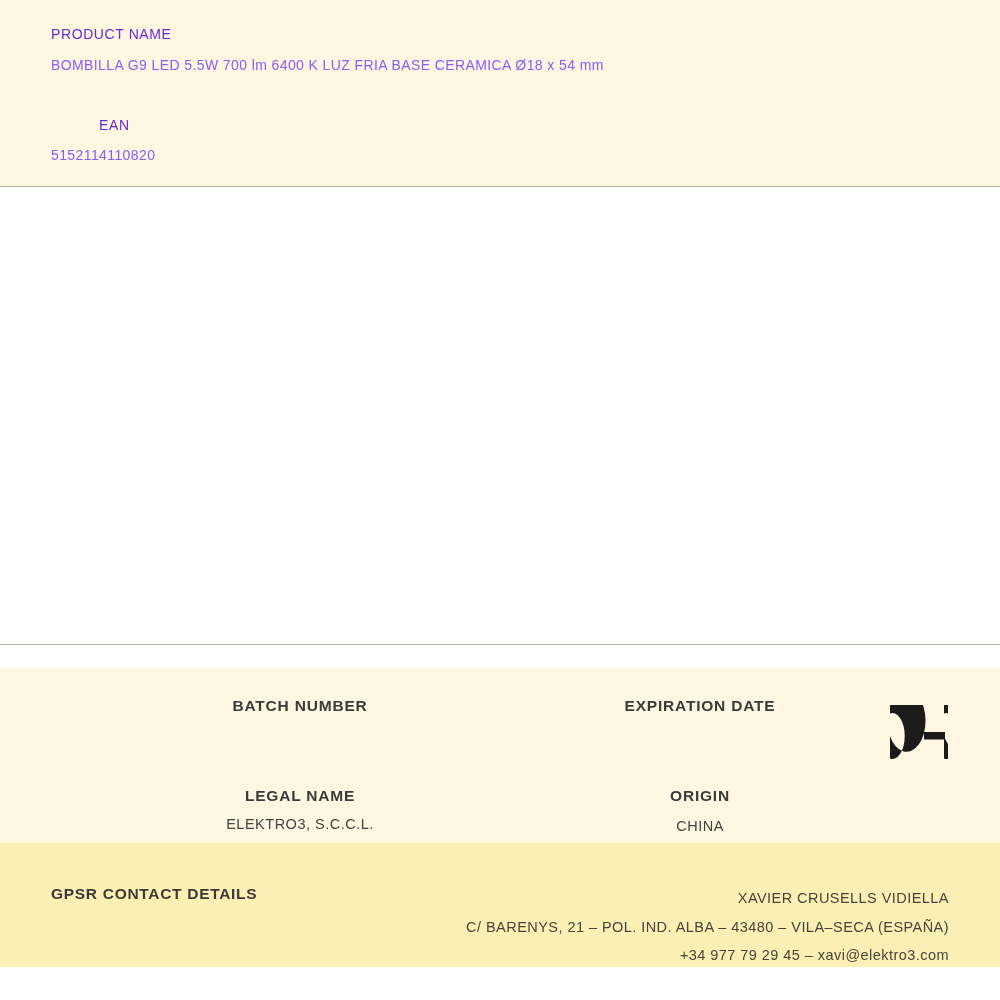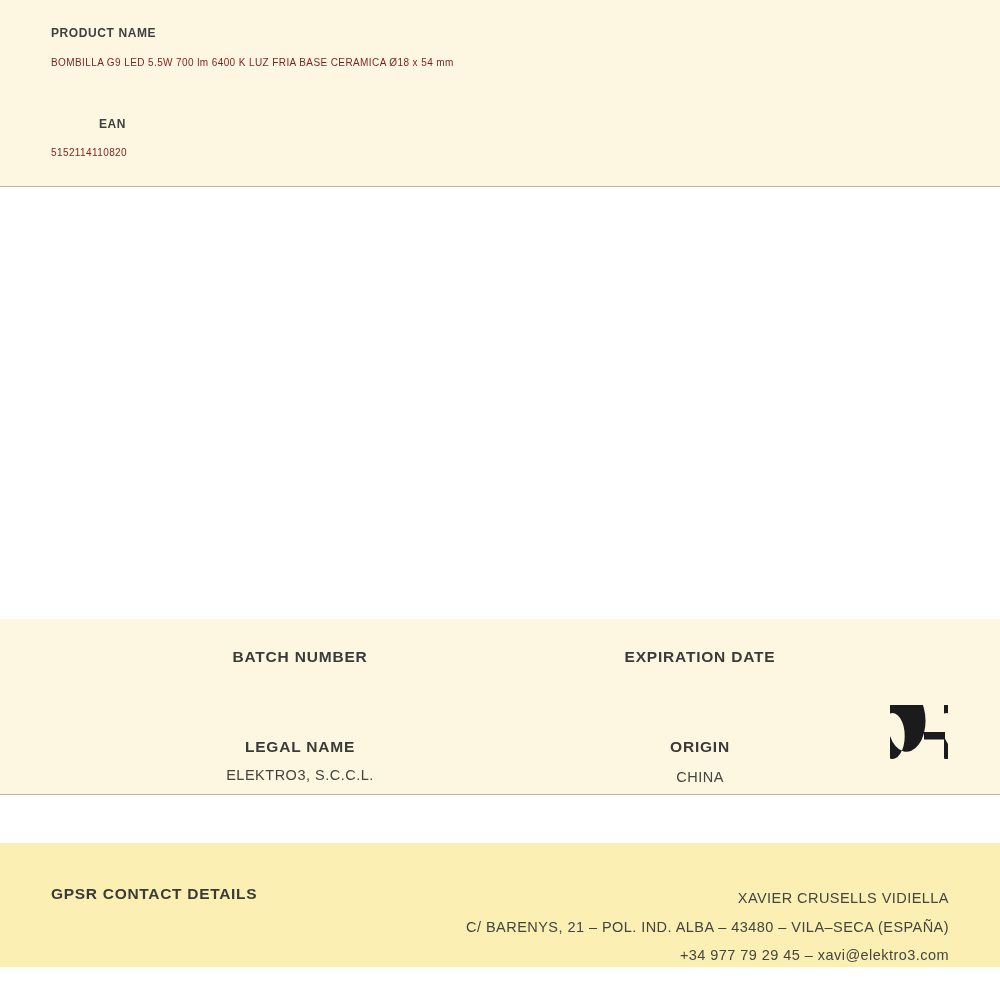--- a/index.html
+++ b/index.html
@@ -26,29 +26,29 @@
     position: absolute;
     left: 0;
     top: 0;
     width: 1000px;
     height: 187px;
     background: #fdf6e0;
     border-bottom: 1px solid #b9b3a0;
     box-sizing: border-box;
   }
   .field-label {
-    font-size: 12px;
-    font-weight: bold;
+    font-size: 14px;
+    font-weight: normal;
     letter-spacing: 0.6px;
-    color: #404040;
+    color: #6d28d9;
   }
   .field-value {
-    font-size: 10px;
+    font-size: 14px;
     letter-spacing: 0.4px;
-    color: #7f1d1d;
+    color: #8b5cf6;
   }
   .top-block .product-label {
     position: absolute;
     left: 51px;
     top: 26px;
   }
   .top-block .product-value {
     position: absolute;
     left: 51px;
     top: 57px;
@@ -75,21 +75,21 @@
     height: 458px;
     background: #ffffff;
     border-bottom: 1px solid #b9b3a0;
     box-sizing: border-box;
   }
 
   
   .info-block {
     position: absolute;
     left: 0;
-    top: 619px;
+    top: 668px;
     width: 1000px;
     height: 176px;
     background: #fdf6e0;
     border-bottom: 1px solid #b9b3a0;
     box-sizing: border-box;
   }
   .centered-label {
     position: absolute;
     font-size: 15.5px;
     font-weight: bold;

